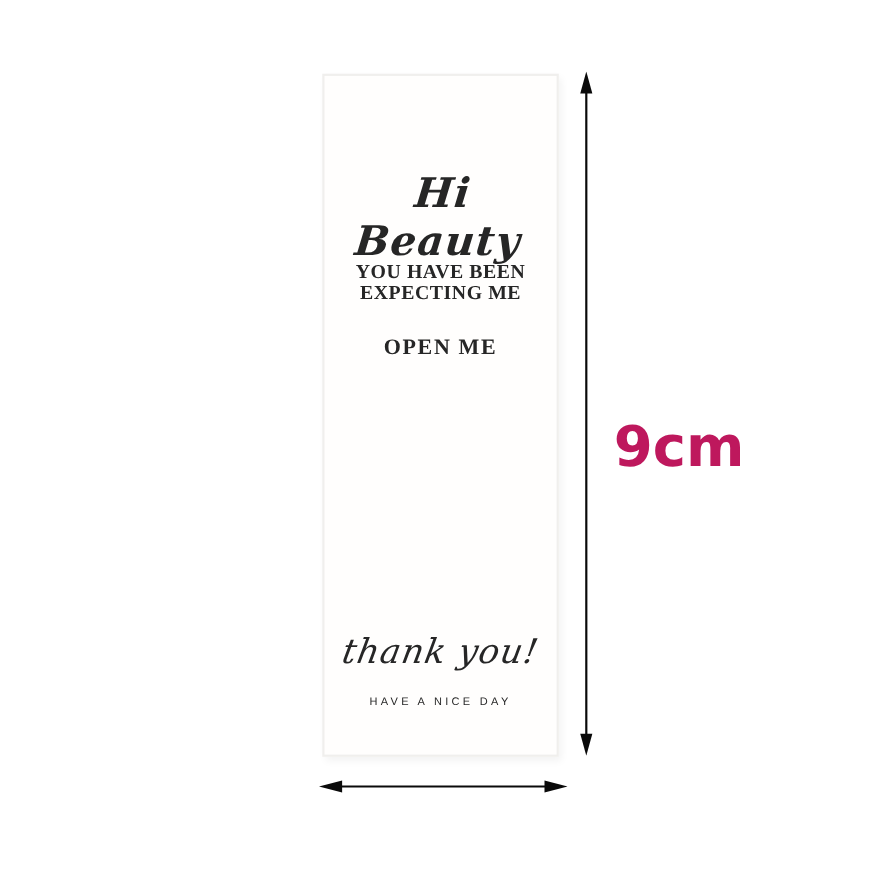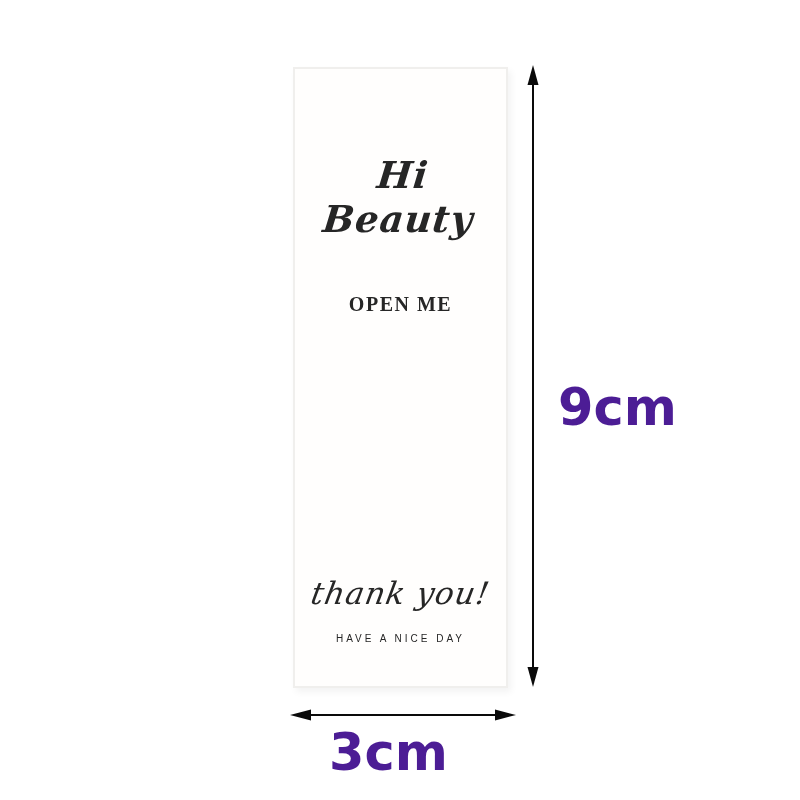--- a/index.html
+++ b/index.html
@@ -47,21 +47,21 @@
   .message {
     top: 169px;
     font-family: "Liberation Serif", serif;
     font-weight: bold;
     font-size: 18px;
     line-height: 19px;
     letter-spacing: 0.5px;
     color: #2d2d2d;
   }
   .open-label {
-    top: 224px;
+    top: 236px;
     font-family: "Liberation Serif", serif;
     font-weight: bold;
     font-size: 20px;
     letter-spacing: 1.5px;
     color: #2d2d2d;
   }
   .thanks {
     top: 506px;
     font-family: "DejaVu Serif", serif;
     font-style: italic;
@@ -92,22 +92,22 @@
     left: 290px;
     top: 704px;
     width: 226px;
     height: 22px;
   }
   .dim-label {
     position: absolute;
     font-family: "DejaVu Sans", sans-serif;
     font-weight: bold;
     font-size: 51px;
-    color: #4c1d95;
-    text-align: left;
+    color: #be185d;
+    text-align: right;
     line-height: 1;
   }
   .dim-height {
     left: 558px;
     top: 382px;
     width: 110px;
   }
   .dim-width {
     left: 329px;
     top: 727px;
@@ -115,20 +115,24 @@
   }
 </style>
 </head>
 <body>
 
 <div class="stage">
 
   <div class="card">
     <div class="txt greeting">Hi Beauty</div>
 
+    <div class="txt message">
+      <div>YOU HAVE BEEN</div>
+      <div>EXPECTING ME</div>
+    </div>
 
     <div class="txt open-label">OPEN ME</div>
 
     <div class="txt thanks">thank you!</div>
 
     <div class="txt footer-line">HAVE A NICE DAY</div>
   </div>
 
   <svg class="v-arrow" viewBox="0 0 22 622" xmlns="http://www.w3.org/2000/svg">
     <line x1="11" y1="12" x2="11" y2="610" stroke="#0a0a0a" stroke-width="2"></line>
@@ -137,15 +141,14 @@
   </svg>
 
   <div class="dim-label dim-height">9cm</div>
 
   <svg class="h-arrow" viewBox="0 0 226 22" xmlns="http://www.w3.org/2000/svg">
     <line x1="14" y1="11" x2="212" y2="11" stroke="#0a0a0a" stroke-width="2"></line>
     <polygon points="0,11 21,5.5 21,16.5" fill="#0a0a0a"></polygon>
     <polygon points="226,11 205,5.5 205,16.5" fill="#0a0a0a"></polygon>
   </svg>
 
-  <div class="dim-label dim-width">3cm</div>
 
 </div>
 
 </body></html>

